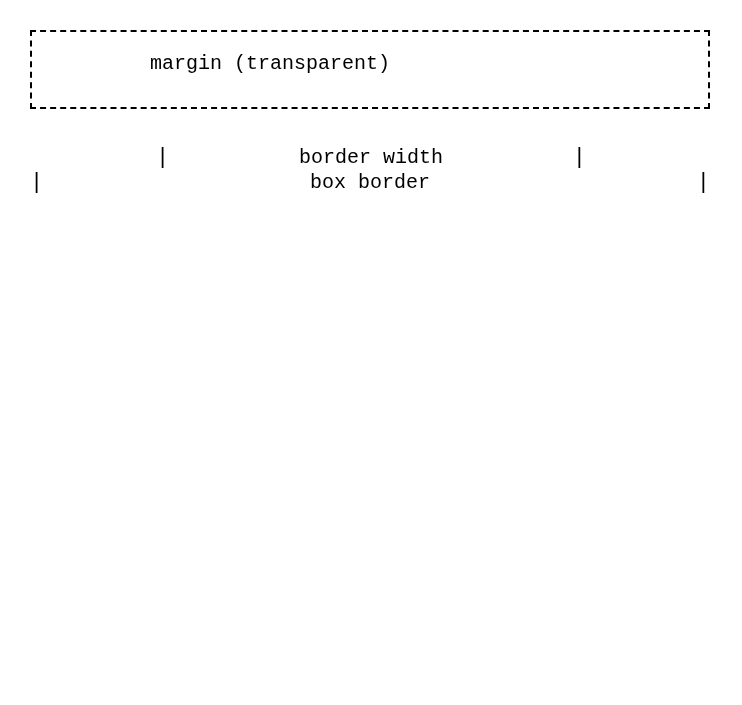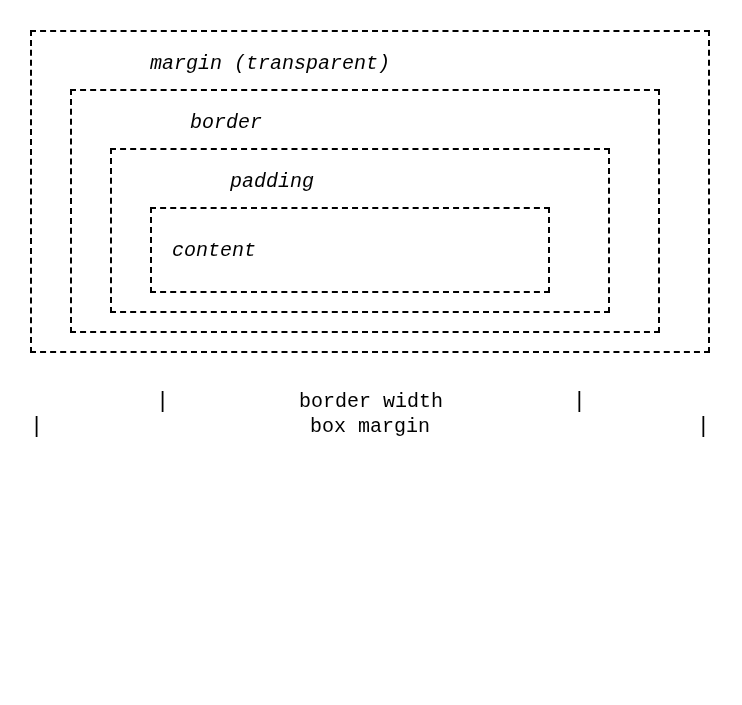--- a/index.html
+++ b/index.html
@@ -8,21 +8,20 @@
     padding: 30px;
     font-family: "Courier New", Courier, monospace;
     font-size: 20px;
     background: #fff;
     color: #000;
     width: 742px;
   }
   .box {
     border: 2px dashed #000;
     padding: 6px 18px 18px 18px;
-    font-style: italic;
   }
   .box-label {
     padding: 14px 0 14px 100px;
     font-family: "Courier New", Courier, monospace;
   }
   .content-box {
     border: 2px dashed #000;
     height: 86px;
     display: flex;
     align-items: center;
@@ -56,35 +55,26 @@
   .bw-label {
     flex: 1;
     text-align: center;
   }
 </style>
 </head>
 <body>
 
 <div class="box margin-box">
   <div class="box-label">margin (transparent)</div>
-  <div class="box border-box">
-    <div class="box-label">border</div>
-    <div class="box padding-box">
-      <div class="box-label">padding</div>
-      <div class="content-box content-inner">
-        <span>content</span>
-      </div>
-    </div>
-  </div>
 </div>
 
 <div class="width-markers">
   <div class="ew-wrap">
     <span class="marker">|</span>
     <span>border width</span>
     <span class="marker">|</span>
   </div>
   <div class="bw-wrap">
     <span class="marker">|</span>
-    <span class="bw-label">box margin</span>
+    <span class="bw-label">box border</span>
     <span class="marker">|</span>
   </div>
 </div>
 
 </body></html>

